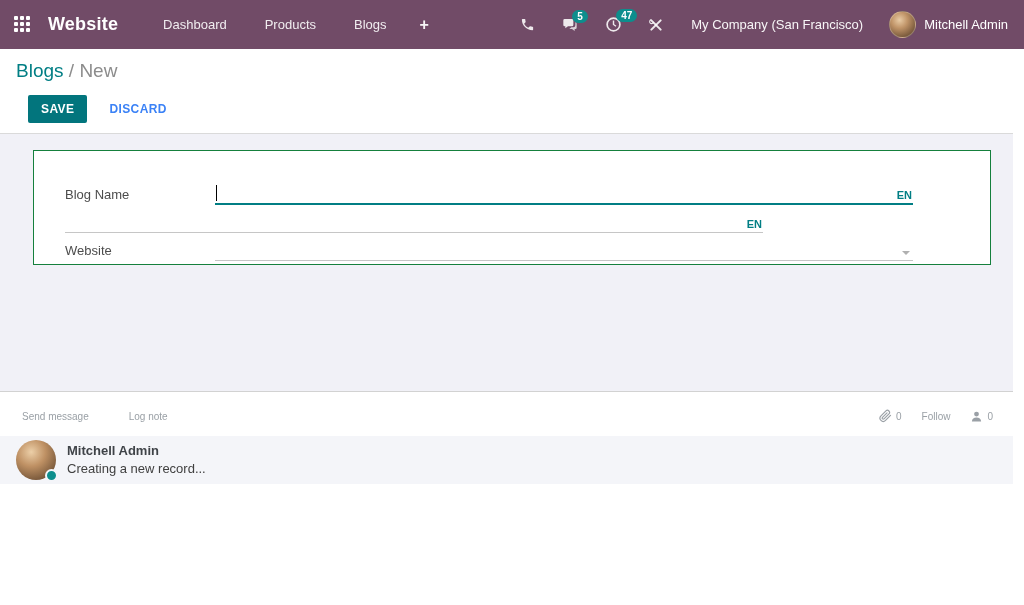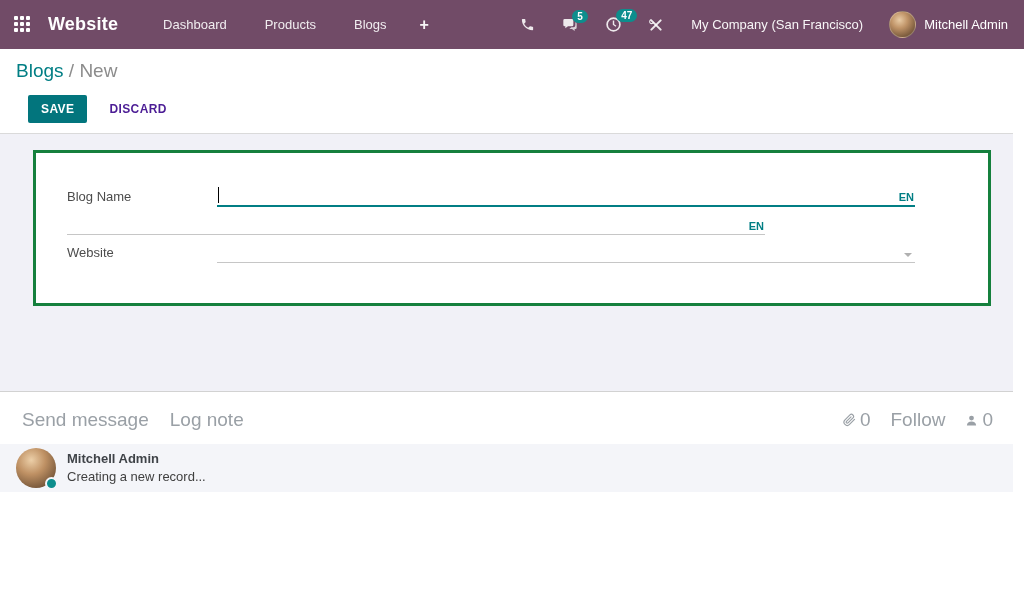--- a/index.html
+++ b/index.html
@@ -32,50 +32,50 @@
 
   
   .control-panel { background:#fff; padding:9px 16px 10px; }
   .breadcrumb { font-size:19px; line-height:26px; }
   .bc-parent { color:#017e84; cursor:pointer; }
   .bc-sep, .bc-current { color:#8c8c8c; }
   .cp-buttons { margin-top:11px; display:flex; align-items:flex-end;margin-left:12px; }
   .btn-save { background:#02757d; color:#fff; border:none; font-size:12px; font-weight:700;
     letter-spacing:.4px; padding:7px 13px; cursor:pointer; border-radius:2px;
     font-family:"Liberation Sans", sans-serif; }
-  .btn-discard { background:transparent; color:#4c1d95; border:none; font-size:12px;
+  .btn-discard { background:transparent; color:#3b82f6; border:none; font-size:12px;
     font-weight:700; letter-spacing:.4px; padding:7px 13px; margin-left:9px; cursor:pointer;
     font-family:"Liberation Sans", sans-serif; }
 
   
   .sheet-bg { width:1013px; height:259px; background:#f1f1f7;
     border-top:1px solid #dadada; border-bottom:1px solid #d2d2d2; }
-  .form-card { width:958px; height:156px; margin:16px 16px 0 33px; background:#fff;
-    border:3px solid #15803d; padding:33px 0 0 31px; }
+  .form-card { width:958px; height:115px; margin:16px 16px 0 33px; background:#fff;
+    border:1px solid #15803d; padding:33px 0 0 31px; }
   .field-row { display:flex; align-items:flex-end; margin-bottom:7px; height:21px; }
   .field-label { width:150px; font-size:13px; color:#4c4c4c; font-weight:500;
     padding-bottom:3px; }
   .field-input { width:698px; display:flex; justify-content:space-between;
     align-items:flex-end; position:relative; }
   .fi-focused { border-bottom:2px solid #017e84; }
   .fi-plain   { border-bottom:1px solid #c6c6c6; }
   .text-cursor { width:1px; height:16px; background:#000; margin:0 0 2px 1px;
     animation:blink 1.1s steps(2) infinite; }
   @keyframes blink { 50% { opacity:0; } }
   .lang-badge { font-size:11px; font-weight:700; color:#017e84; padding:0 1px 2px 0; }
   .caret-down { width:0; height:0; border-left:4px solid transparent;
     border-right:4px solid transparent; border-top:4px solid #b0b0b0;
     margin:0 3px 5px 0; }
   .ghost-input { flex:1; border:none; outline:none; background:transparent;
     font:13px "Liberation Sans", sans-serif; height:18px; padding:0; }
 
   
   .chatter { width:1013px; background:#fff; }
   .chatter-top { display:flex; align-items:center; padding:17px 20px 0 22px;
-    color:#9aa0a6; font-size:19px; }
+    color:#9aa0a6; font-size:10px;gap:19px; }
   .chatter-btn { cursor:pointer; margin-right:21px; color:#9aa0a6; }
   .chatter-right { margin-left:auto; display:flex; align-items:center; gap:20px; }
   .ch-count { display:flex; align-items:center; gap:4px; cursor:pointer; }
   .follow-btn { cursor:pointer; }
   .date-divider { display:flex; align-items:center; margin:27px 2px 0; }
   .date-divider .line { flex:1; height:1px; background:#d8d8d8; }
   .date-label { font-size:13px; font-weight:700; color:#3e4a61; padding:0 14px; }
 
   .message-row { margin-top:13px; background:#f4f5f9; display:flex;
     padding:4px 16px; height:48px; align-items:center; }

